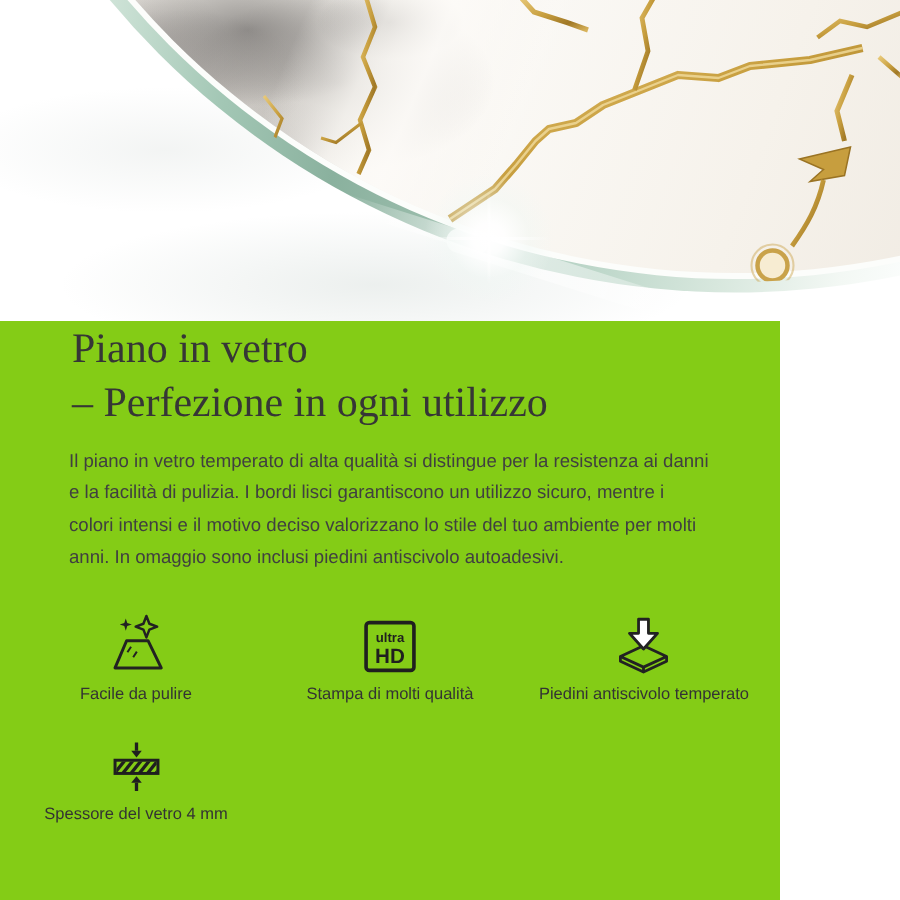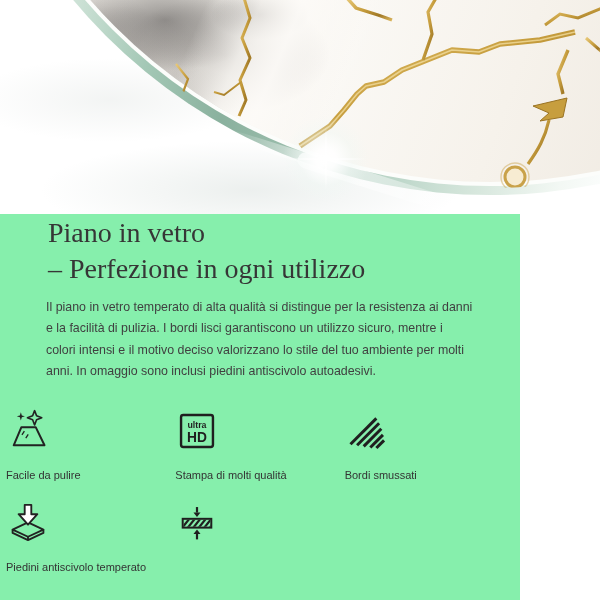--- a/index.html
+++ b/index.html
@@ -1,21 +1,21 @@
 <!DOCTYPE html>
 <html><head>
 <meta charset="utf-8">
 <style>
   * { margin:0; padding:0; box-sizing:border-box; }
   html,body { width:600px; }
   body {
     width:600px; height:600px; background:#ffffff; overflow:hidden;
     font-family:"Liberation Sans","DejaVu Sans",sans-serif; color:#3c3c3c;
   }
-  .page { width:520px; height:600px; position:relative; background:#86efac; }
+  .page { width:520px; height:600px; position:relative; background:#84cc16; }
 
   
   .hero {
     position:relative; width:600px; height:214px; overflow:hidden;
     background:
       radial-gradient(300px 70px at 250px 190px, rgba(160,178,170,.20), transparent 70%),
       radial-gradient(200px 60px at 110px 100px, rgba(168,180,174,.14), transparent 70%),
       #ffffff;
   }
   .hero .layer { position:absolute; inset:0; }
@@ -81,23 +81,23 @@
   .desc {
     padding:0 46px; margin-top:10px; max-width:560px;
     font-size:12.4px; line-height:21.6px; color:#404040;
   }
 
   
   .features {
     margin-top:26px; padding:0 6px;
     display:grid; grid-template-columns:repeat(3, 1fr); row-gap:20px;
   }
-  .feature { display:flex; flex-direction:column; align-items:flex-start; }
+  .feature { display:flex; flex-direction:column; align-items:center; }
   .feature svg { display:block; }
-  .feature .flabel { margin-top:16px; font-size:11px; color:#333; text-align:center; }
+  .feature .flabel { margin-top:4px; font-size:11px; color:#333; text-align:center; }
   .hd-badge text { font-family:"Liberation Sans","DejaVu Sans",sans-serif; font-weight:bold; fill:#1f1f1f; }
 </style>
 </head>
 <body>
 
 <div class="page">
 
   <div class="hero">
     <div class="layer rim"></div>
     <div class="layer rim-bright"></div>
@@ -164,32 +164,20 @@
 
     <div class="feature">
       <svg class="hd-badge" width="44" height="44" viewBox="0 0 40 40">
         <rect x="5.5" y="5.5" width="29" height="29" rx="2" fill="none" stroke="#1f1f1f" stroke-width="2.2"></rect>
         <text x="20" y="17.5" font-size="8" text-anchor="middle">ultra</text>
         <text x="20" y="30" font-size="12.5" text-anchor="middle">HD</text>
       </svg>
       <span class="flabel">Stampa di molti qualità</span>
     </div>
 
-    <div class="feature">
-      <svg width="44" height="44" viewBox="0 0 40 40">
-        <g stroke="#1f1f1f" stroke-width="2.7" fill="none">
-          <path d="M5,32 L28.5,8.5"></path>
-          <path d="M11,33 L31,13"></path>
-          <path d="M17,34 L33,18"></path>
-          <path d="M23,35 L34.5,23.5"></path>
-          <path d="M28.5,35.5 L35.5,28.5"></path>
-        </g>
-      </svg>
-      <span class="flabel">Bordi smussati</span>
-    </div>
 
 
     <div class="feature">
       <svg width="44" height="44" viewBox="0 0 40 40">
         <g stroke="#222" stroke-width="1.7" fill="none" stroke-linejoin="round">
           <path d="M20,19.5 L34,26 L20,32.5 L6,26 Z"></path>
           <path d="M6,26 L6,29 L20,35.5 L34,29 L34,26"></path>
           <path d="M20,32.5 L20,35.5"></path>
         </g>
         <path d="M17,3.5 L23,3.5 L23,12 L28.5,12 L20,21.5 L11.5,12 L17,12 Z" fill="#fff" stroke="#222" stroke-width="1.7" stroke-linejoin="round"></path>
@@ -211,16 +199,17 @@
             <path d="M16,25 L24,15"></path>
           <path d="M21,25 L29,15"></path>
             <path d="M26,25 L34,15"></path>
             <path d="M31,25 L39,15"></path>
         </g>
         <path d="M20,14.5 L16.8,10.5 L23.2,10.5 Z" fill="#1f1f1f"></path>
         <path d="M19,5.5 L21,5.5 L21,10.5 L19,10.5 Z" fill="#1f1f1f"></path>
         <path d="M20,25.9 L16.8,29.9 L23.2,29.9 Z" fill="#1f1f1f"></path>
         <path d="M19,29.9 L21,29.9 L21,34.9 L19,34.9 Z" fill="#1f1f1f"></path>
       </svg>
+      <span class="flabel">Spessore del vetro 4 mm</span>
     </div>
 
   </div>
 </div>
 
 </body></html>

